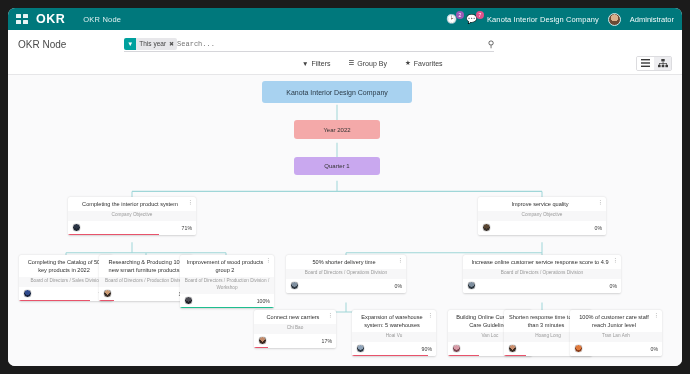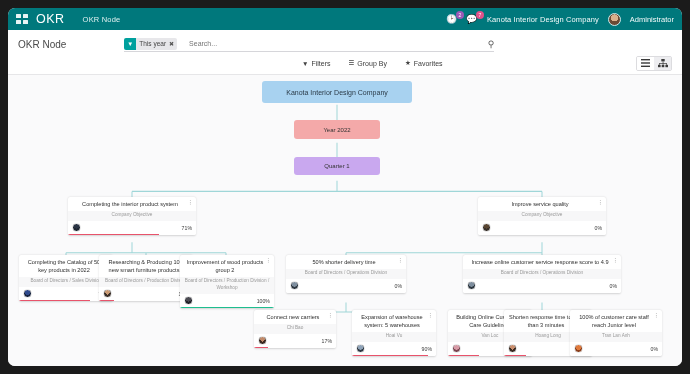--- a/index.html
+++ b/index.html
@@ -32,21 +32,21 @@
   }
   .apps-icon {
     width: 12px; height: 10px;
     display: grid;
     grid-template-columns: 1fr 1fr;
     gap: 1.5px;
     margin-right: 8px;
   }
   .apps-icon i { background: #e9f4f4; border-radius: 0.5px; display:block; }
   .brand {
-    font-size: 12.5px; letter-spacing: .5px; font-weight: 400; color: #ffffff;
+    font-size: 12.5px; letter-spacing: .5px; font-weight: 700; color: #ffffff;
     margin-right: 18px;
   }
   .topmenu {
     font-size: 7.5px; color: #dff0f0; letter-spacing: .2px;
   }
   .top-right {
     margin-left: auto;
     display: flex; align-items: center; gap: 9px;
   }
   .ico-wrap { position: relative; display: flex; align-items: center; }
@@ -93,22 +93,22 @@
     display: flex; align-items: center;
   }
   .facet-label {
     background: #e7e7ea; color: #444;
     font-size: 6.5px; padding: 0 3px;
     display: flex; align-items: center; gap: 3px;
   }
   .facet-x { font-size: 6px; color: #555; }
   .search-input {
     border: none; outline: none; background: transparent;
-    font-size: 7px; color: #8a8a8a; margin-left: 12px; flex: 1;
-    font-family: Liberation Sans, sans-serif;
+    font-size: 7px; color: #8a8a8a; margin-left: 0; flex: 1;
+    font-family: Liberation Mono, monospace;
   }
   .search-mag { margin-left: auto; font-size: 9px; color: #555; padding-left: 6px; }
 
   .ctrl-row2 { display: flex; align-items: center; height: 20px; padding-bottom: 2px; }
   .btn-group { display: flex; margin-left: 275px; }
   .cbtn {
     font-size: 7px; color: #3b3b3b;
     padding: 2px 9px;
     display: flex; align-items: center; gap: 3px;
     background: #fff;

